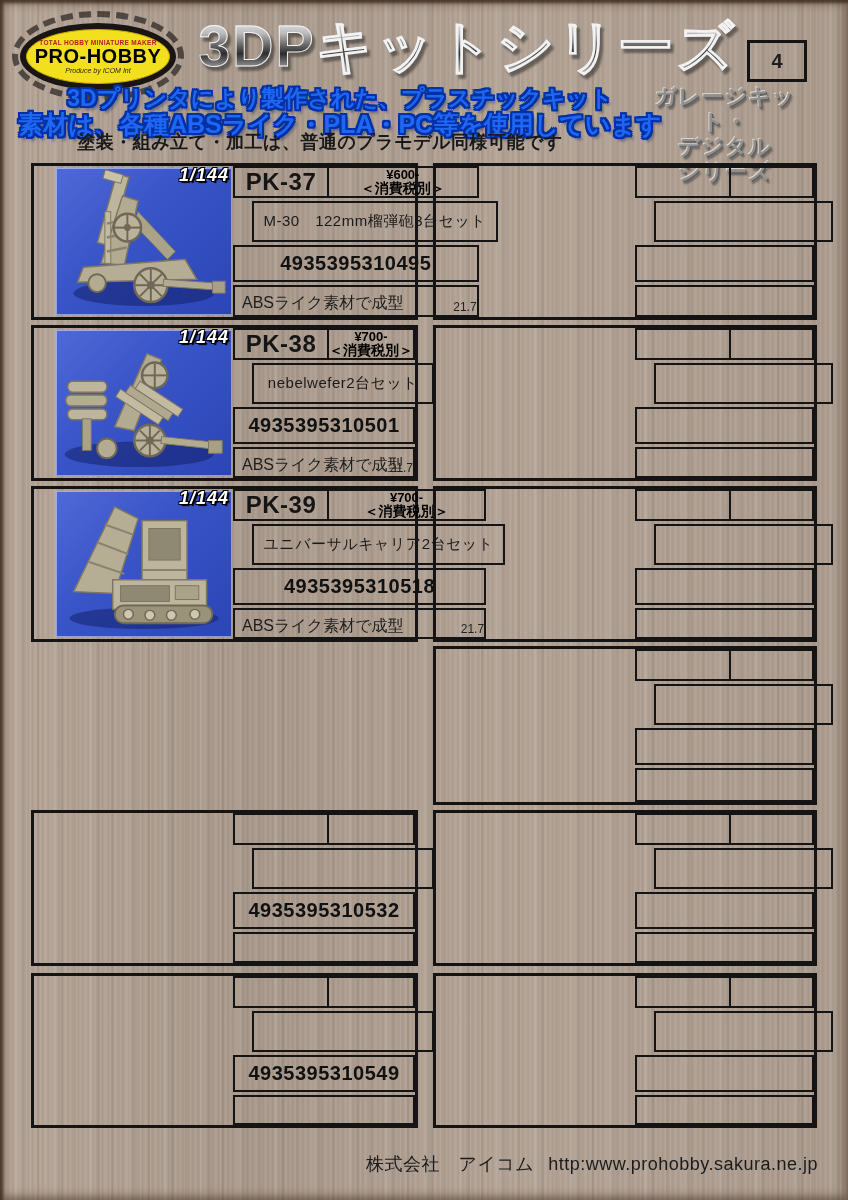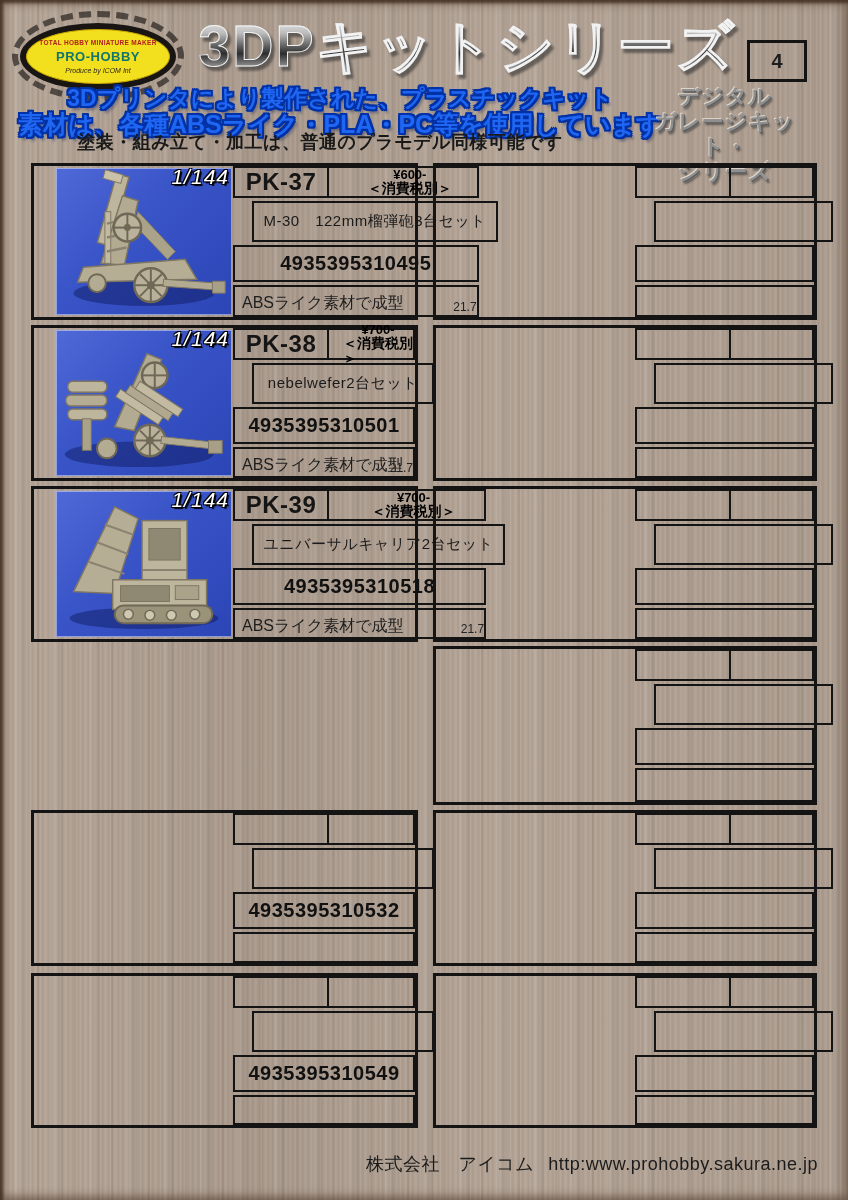--- a/index.html
+++ b/index.html
@@ -25,21 +25,21 @@
   
   .logo { position:absolute; left:12px; top:10px; width:172px; height:92px; }
   .logo .arc { position:absolute; inset:1px 0 1px 0; border-radius:50%;
     border:6px dashed rgba(28,24,20,0.65); }
   .logo .black-oval { position:absolute; inset:13px 8px 12px 8px; border-radius:50%;
     background:#181513; }
   .logo .yellow-oval { position:absolute; inset:19px 14px 18px 14px; border-radius:50%;
     background:#f2df1e; border:1px solid #caa800;
     display:flex; flex-direction:column; align-items:center; justify-content:center; }
   .logo .tag-top { font-size:6.5px; font-weight:bold; color:#b32020; letter-spacing:0.3px; white-space:nowrap; }
-  .logo .brand { font-size:13px; font-weight:bold; color:#0f766e; letter-spacing:0.5px; line-height:21px; white-space:nowrap; }
+  .logo .brand { font-size:20px; font-weight:bold; color:#000000; letter-spacing:0.5px; line-height:21px; white-space:nowrap; }
   .logo .tag-bottom { font-size:7px; font-style:italic; color:#2a2418; white-space:nowrap; }
 
   .title { position:absolute; left:185px; top:14px; width:565px; text-align:center; }
   .title-text { font-size:57px; font-weight:bold; letter-spacing:2px; line-height:64px;
     color:#4b4b4b; text-shadow:2px 2px 0 rgba(255,255,255,0.55), 3px 4px 2px rgba(40,40,40,0.5); }
   @supports (-webkit-background-clip: text) {
     .title-text {
       background:linear-gradient(180deg,#f1f1f1 4%,#bcbcbc 30%,#585858 52%,#2d2d2d 62%,#9d9d9d 85%,#e0e0e0);
       -webkit-background-clip:text; background-clip:text; color:transparent;
       -webkit-text-stroke:1px #f2f2f2; text-shadow:none;
@@ -64,26 +64,26 @@
     font-size:18px; font-weight:bold; color:#191919; letter-spacing:0.5px; }
 
   
   .grid { position:absolute; left:31px; top:163px; width:787px; height:970px; }
   .block { position:absolute; border:3px solid #141414; display:flex; }
   .photo-area { width:199px; position:relative; flex:0 0 199px; }
   .photo { position:absolute; left:22px; top:2px; right:1px; bottom:2px;
     background:linear-gradient(135deg,#5069d8 0%,#3a55c8 40%,#2b45b6 100%);
     box-shadow: inset 0 0 0 1px rgba(255,255,255,0.45); }
   .photo-svg { position:absolute; inset:0; width:100%; height:100%; }
-  .scale { position:absolute; top:-3px; right:3px; font-size:21px; font-weight:normal; font-style:italic;
+  .scale { position:absolute; top:-3px; right:3px; font-size:18px; font-weight:bold; font-style:italic;
     color:#fff; letter-spacing:1px;
     text-shadow:-1px -1px 0 #000,1px -1px 0 #000,-1px 1px 0 #000,1px 1px 0 #000,2px 2px 1px #000; }
   .info { flex:1; display:flex; flex-direction:column; gap:3px; }
   .cell { border:2px solid #141414; width:100%; }
-  .head { height:32px; display:flex; flex:0 0 32px;gap:14px; }
+  .head { height:32px; display:flex; flex:0 0 32px; }
   .pk { width:94px; flex:0 0 94px; border-right:2px solid #141414; display:flex;
     align-items:center; justify-content:center; font-size:24px; font-weight:bold;
     color:#151515; letter-spacing:0.5px; }
   .price { flex:1; display:flex; flex-direction:column; align-items:center; justify-content:center;
     color:#000000; }
   .price-val { font-size:13px; font-weight:bold; line-height:13px; }
   .tax { font-size:14px; font-weight:bold; line-height:15px; }
   .namec { height:41px; flex:0 0 41px; display:flex; align-items:center; justify-content:center;
     font-size:15px; color:#1a1a1a; letter-spacing:0.5px; white-space:nowrap;margin-left:19px; }
   .janc { height:37px; flex:0 0 37px; display:flex; align-items:center; justify-content:center;
@@ -189,22 +189,22 @@
 </div>
 
 <div class="page-box">
   <span>4</span>
 </div>
 
 <div class="blue-line blue1">3Dプリンタにより製作された、プラスチックキット</div>
 <div class="blue-line blue2">素材は、各種ABSライク・PLA・PC等を使用しています</div>
 
 <div class="series">
+  <div>ガレージキット・</div>
   <div>デジタル</div>
-  <div>ガレージキット・</div>
   <div>シリーズ</div>
 </div>
 
 <div class="note-line">塗装・組み立て・加工は、普通のプラモデル同様可能です</div>
 
 <div class="grid">
     <div class="block" style="left: 0px; top: 0px; width: 387px; height: 157px;">
     <div class="photo-area">
       <div class="photo">
         <svg class="photo-svg" viewBox="0 0 180 148" preserveAspectRatio="none">

